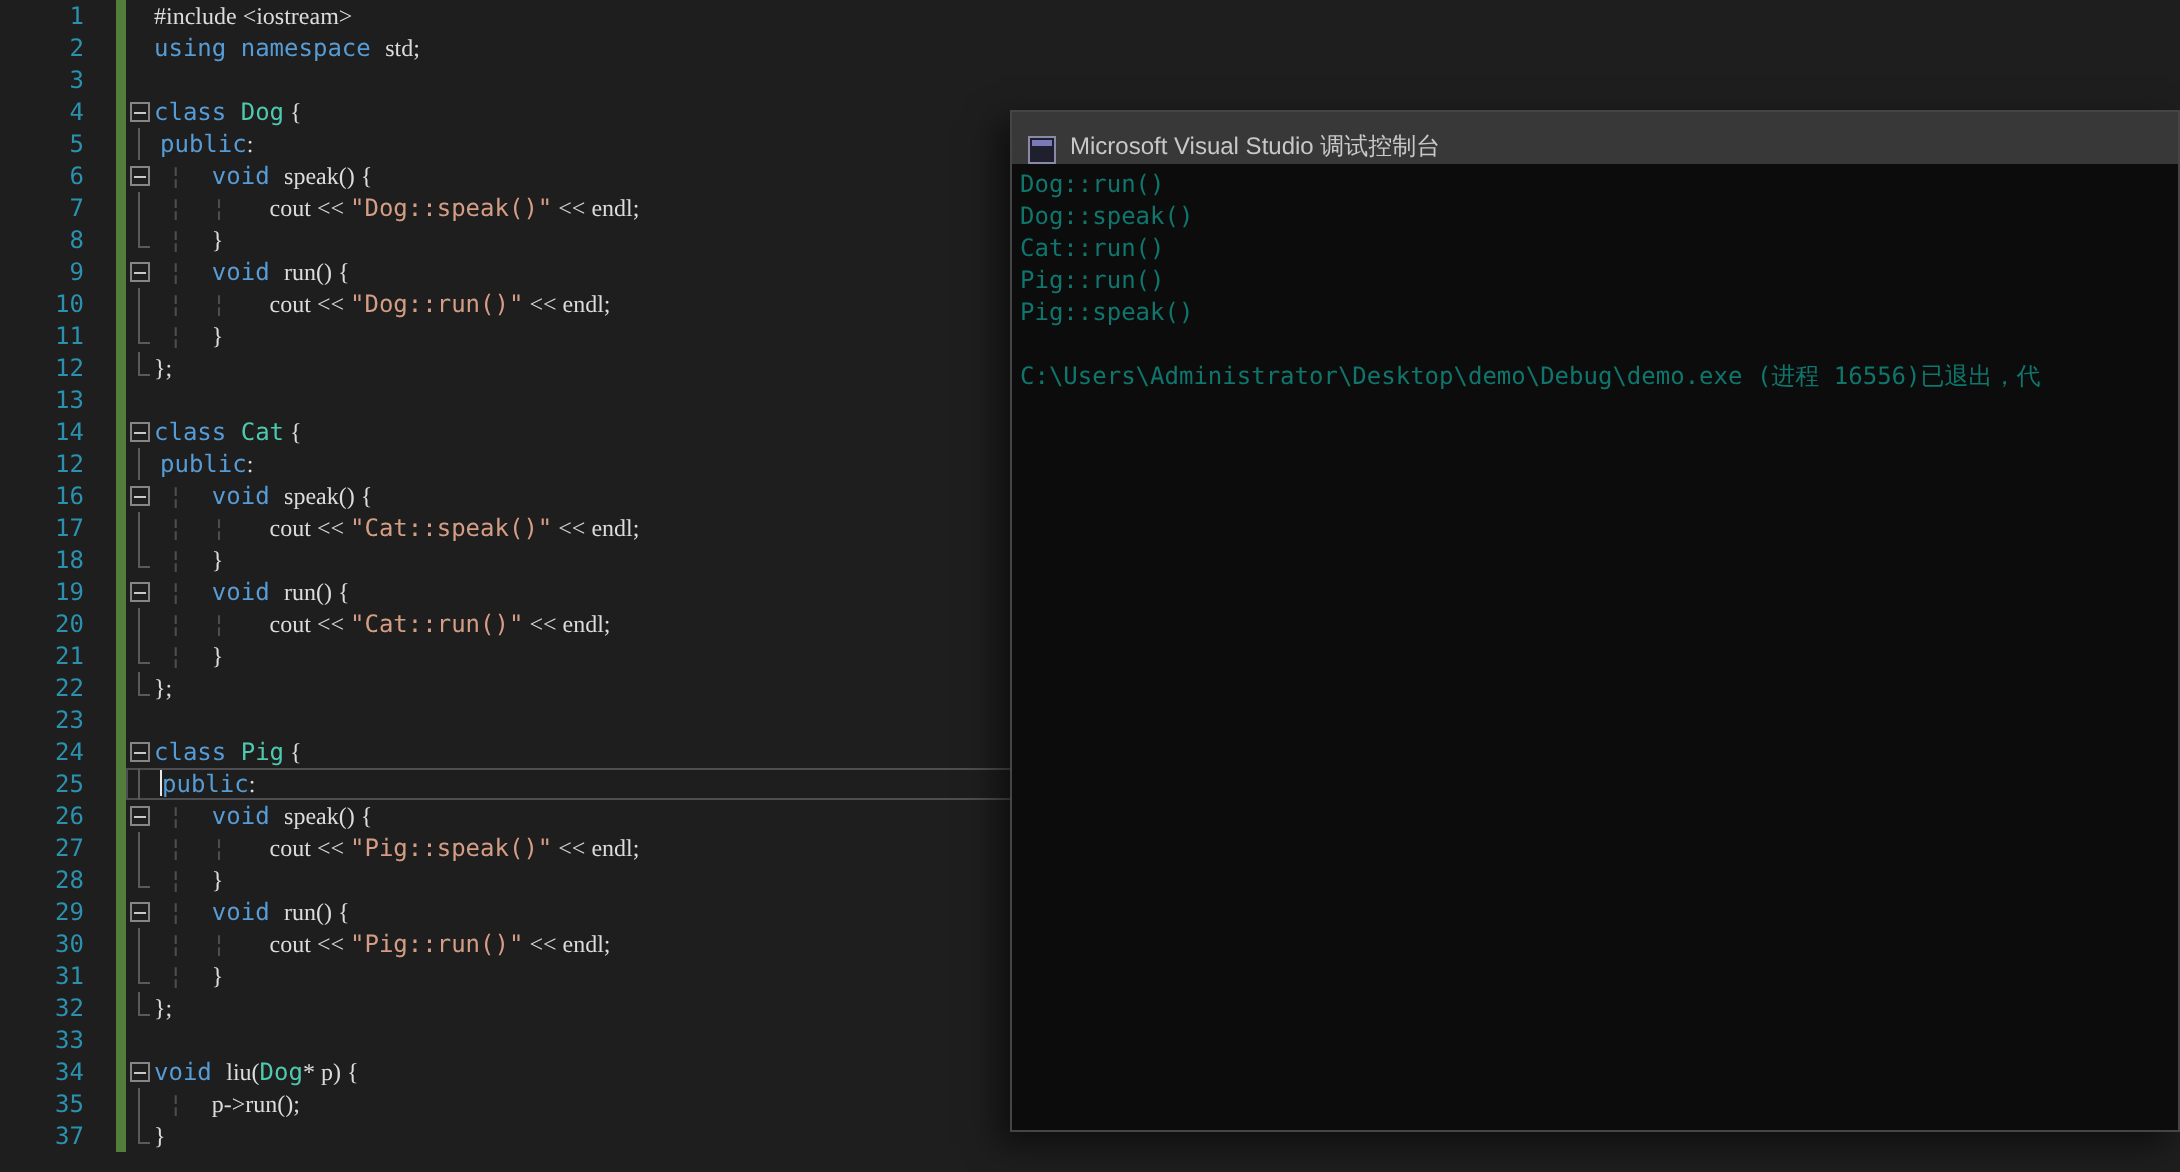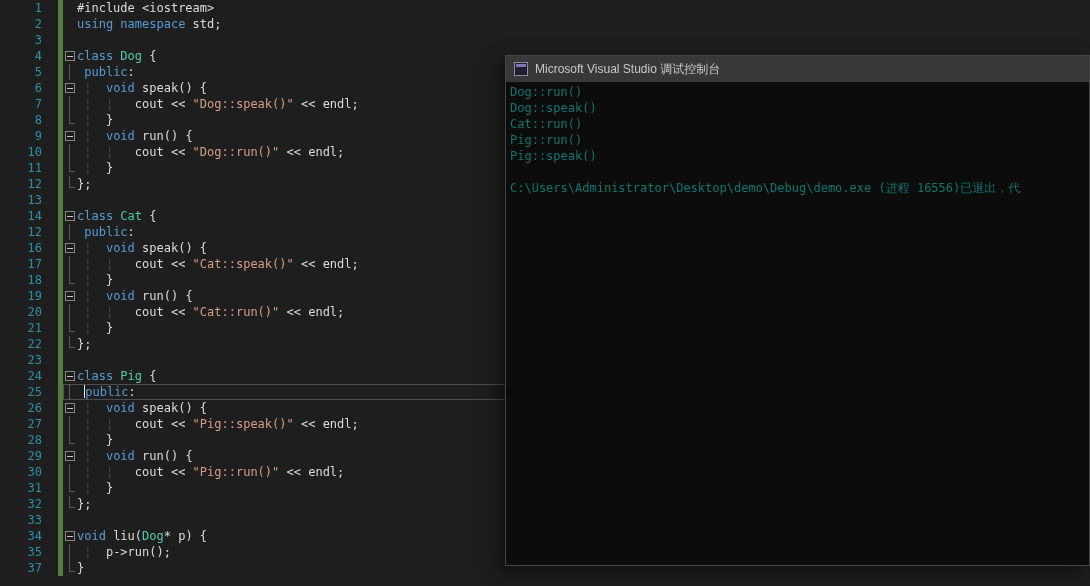--- a/index.html
+++ b/index.html
@@ -30,31 +30,31 @@
   .fold.line::before{content:"";position:absolute;left:6px;top:0;bottom:0;width:1px;background:#5a5a5a;}
   .fold.end::before{content:"";position:absolute;left:6px;top:0;width:1px;height:12px;background:#5a5a5a;}
   .fold.end::after{content:"";position:absolute;left:6px;top:11px;width:6px;height:1px;background:#5a5a5a;}
   pre.code{
     margin:0;flex:1;overflow:hidden;white-space:pre;
     font:12px/16px "DejaVu Sans Mono",monospace;color:var(--pl,#dcdcdc);
   }
   span.kw{color:var(--kw,#569cd6);}
   span.ty{color:var(--ty,#4ec9b0);}
   span.st{color:var(--st,#d69d85);}
-  span.pl{color:var(--pl,#dcdcdc);}
+  span.pl{color:var(--pl,#dcdcdc);font-family:Liberation Serif, serif;}
   span.gd{color:#4e4e4e;}
   span.caret{display:inline-block;width:0;height:13px;border-left:1px solid #e8e8e8;vertical-align:-2px;}
   
   #console{
     position:absolute;left:505px;top:55px;width:585px;height:511px;
     background:var(--cbg,#0c0c0c);border:1px solid #454545;box-sizing:border-box;
     box-shadow:-6px 6px 16px rgba(0,0,0,.55);
   }
   .tbar{
-    height:26px;background:#383838;display:flex;align-items:center;
+    height:26px;background:#383838;display:flex;align-items:flex-end;
     gap:7px;padding:0 8px;box-sizing:border-box;
   }
   .cicon{width:14px;height:14px;flex:none;position:relative;background:#1f1f2e;border:1px solid #8a8aa8;box-sizing:border-box;}
   .cicon::before{content:"";position:absolute;left:1px;top:1px;right:1px;height:3px;background:#7a7ab8;}
   .ttext{color:#c8c8c8;font-size:12px;white-space:nowrap;overflow:hidden;}
   .cbody{height:calc(100% - 26px);padding:2px 0 0 4px;overflow:hidden;box-sizing:border-box;}
   .cline{height:16px;white-space:pre;overflow:visible;color:#0f766e;font:12px/16px "DejaVu Sans Mono",monospace;}
 </style>
 </head>
 <body>

